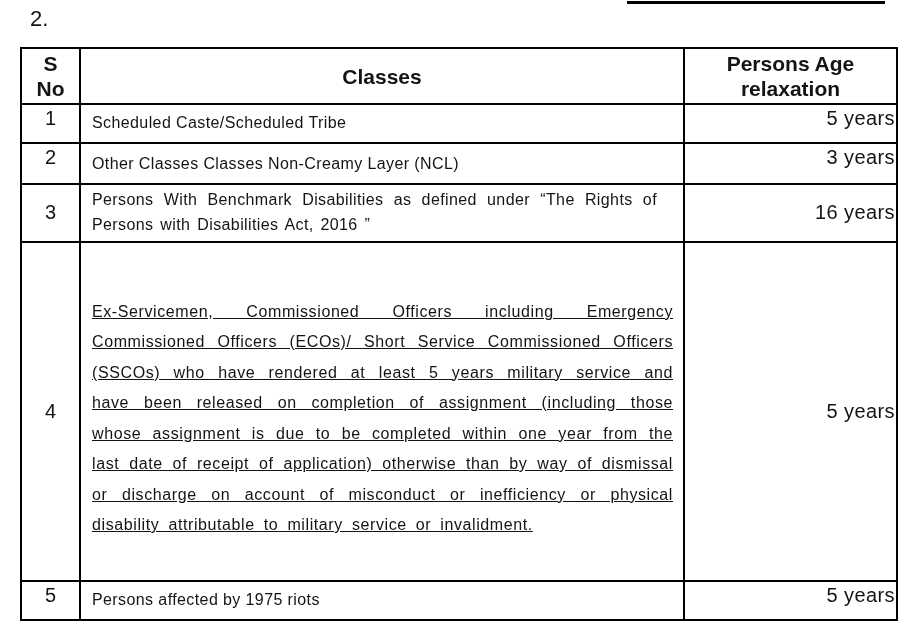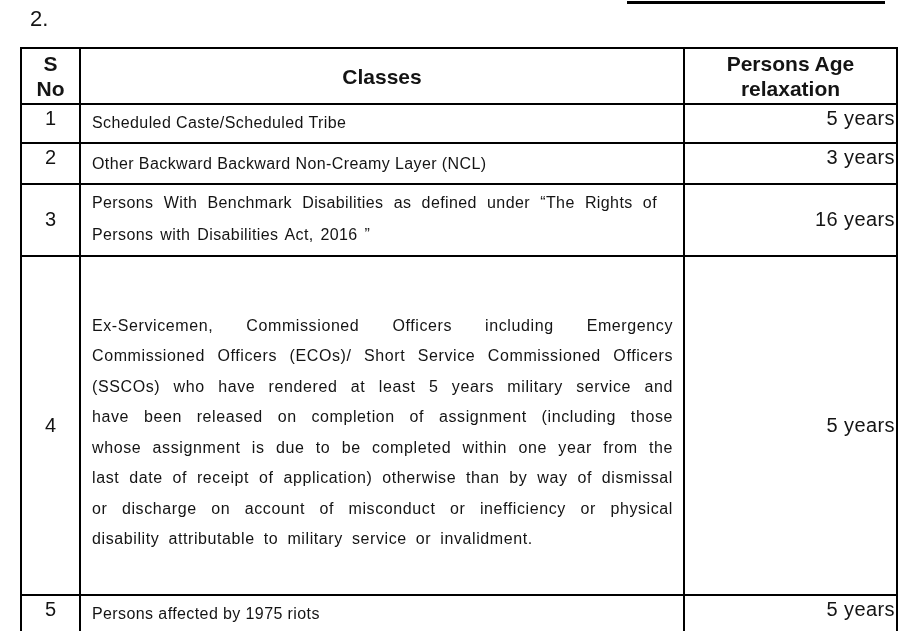--- a/index.html
+++ b/index.html
@@ -101,31 +101,32 @@
   tr.r1 { height: 39px; }
   tr.r2 { height: 41px; }
   tr.r3 { height: 52px; }
   tr.r4 { height: 339px; }
   tr.r5 { height: 39px; }
 
   
   tr.r3 td.cat {
     text-align: justify;
     vertical-align: middle;
-    line-height: 32px;
+    line-height: 25px;
     padding: 2px 26px 4px 11px;
     word-spacing: 2px;
   }
   tr.r4 td.cat {
     text-align: justify;
     vertical-align: middle;
     line-height: 30.5px;
     padding: 16px 10px 2px 11px;
     letter-spacing: 0.6px;
     word-spacing: 4px;
+    text-decoration: underline;
   }
   
   tr.r3 td.sno, tr.r3 td.age,
   tr.r4 td.sno, tr.r4 td.age {
     vertical-align: middle;
     padding-top: 0;
   }
 </style>
 </head>
 <body>
@@ -151,21 +152,21 @@
     </tr>
   </thead>
   <tbody>
     <tr class="r1">
       <td class="sno">1</td>
       <td class="cat">Scheduled Caste/Scheduled Tribe</td>
       <td class="age">5 years</td>
     </tr>
     <tr class="r2">
       <td class="sno">2</td>
-      <td class="cat">Other Backward Backward Non-Creamy Layer (NCL)</td>
+      <td class="cat">Other Classes Classes Non-Creamy Layer (NCL)</td>
       <td class="age">3 years</td>
     </tr>
     <tr class="r3">
       <td class="sno">3</td>
       <td class="cat">Persons With Benchmark Disabilities as defined under “The Rights of Persons with Disabilities Act, 2016 ”</td>
       <td class="age">16 years</td>
     </tr>
     <tr class="r4">
       <td class="sno">4</td>
       <td class="cat">Ex-Servicemen, Commissioned Officers including Emergency Commissioned Officers (ECOs)/ Short Service Commissioned Officers (SSCOs) who have rendered at least 5 years military service and have been released on completion of assignment (including those whose assignment is due to be completed within one year from the last date of receipt of application) otherwise than by way of dismissal or discharge on account of misconduct or inefficiency or physical disability attributable to military service or invalidment.</td>

